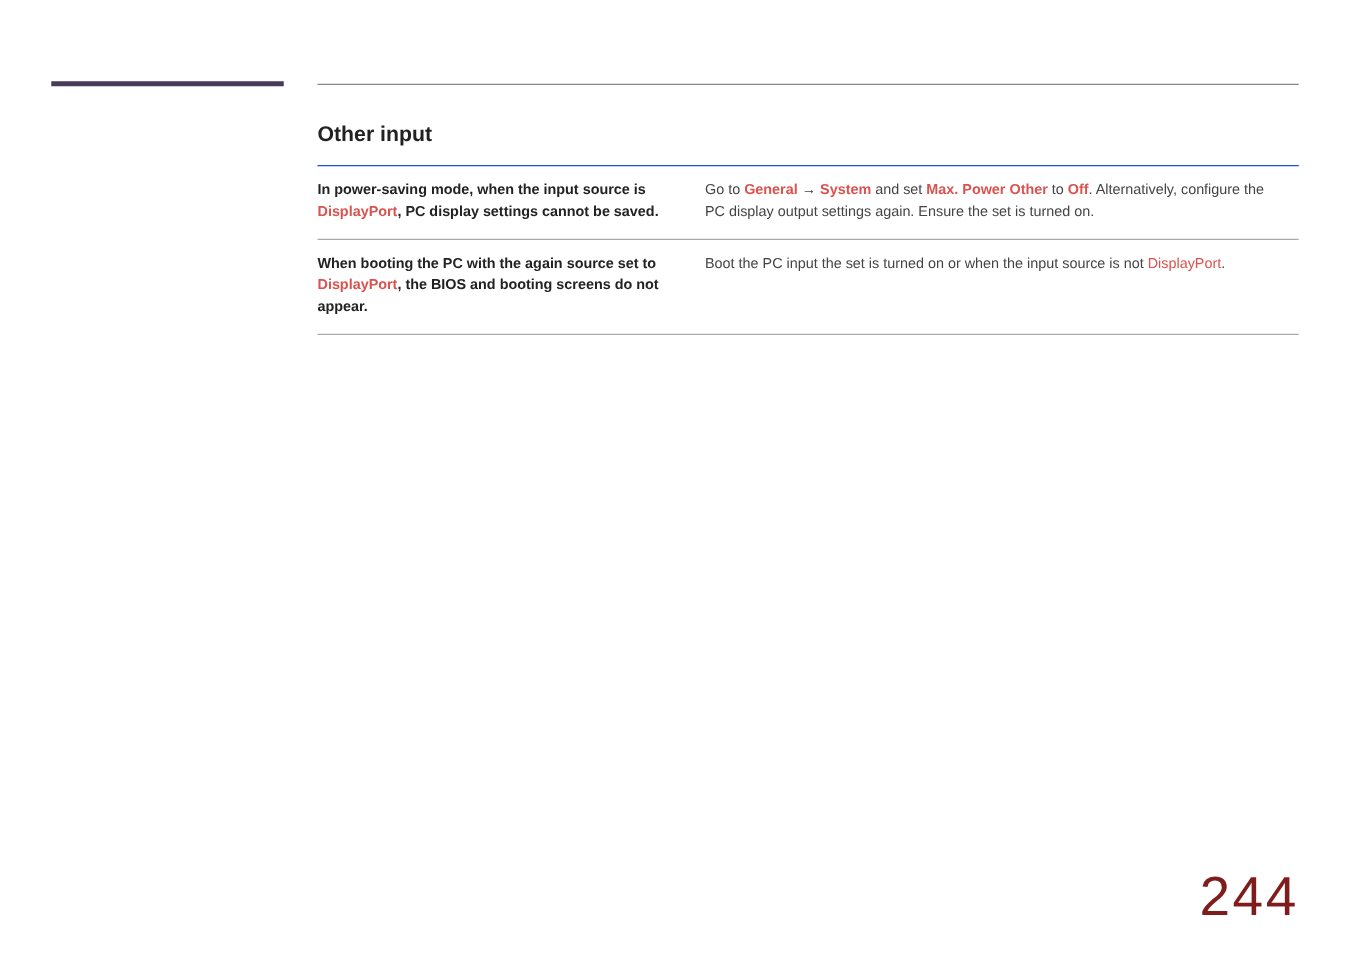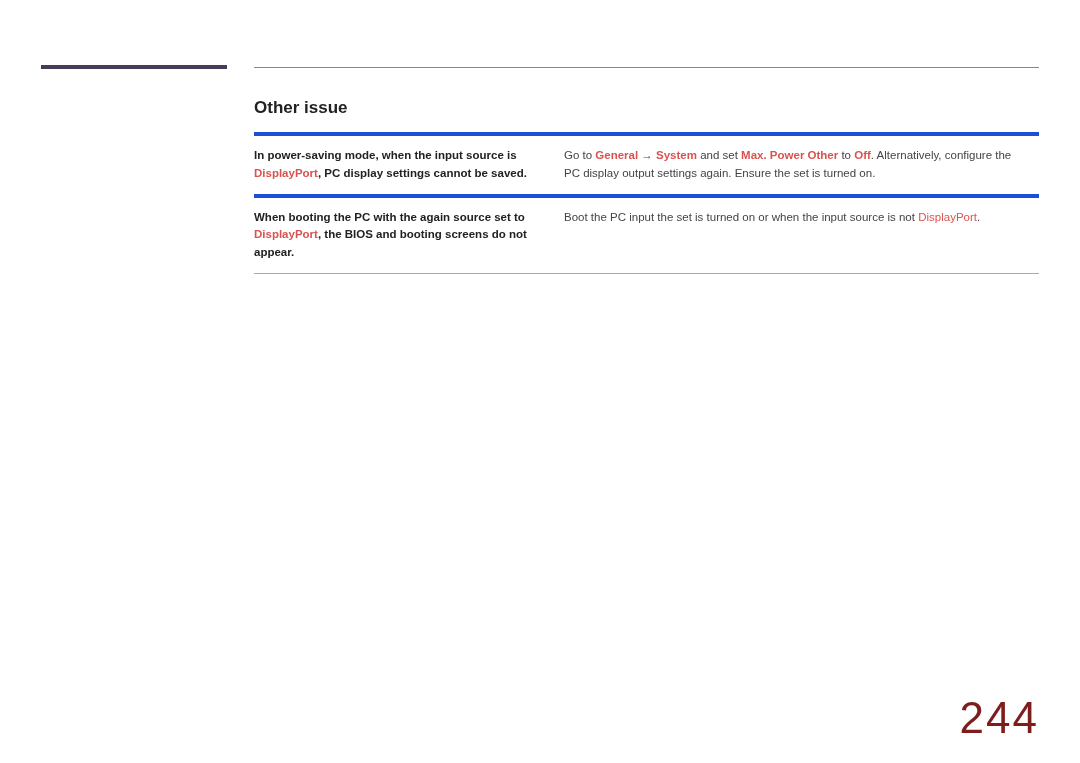--- a/index.html
+++ b/index.html
@@ -40,21 +40,21 @@
     font-weight: 700;
     color: #222;
     margin: 0 0 14px 0;
   }
   .tbl {
     width: 100%;
     border-collapse: collapse;
     table-layout: fixed;
   }
   .tbl td {
-    border-top: 4px solid #1d4ed8;
+    border-top: 1px solid #1d4ed8;
     border-bottom: 1px solid #aaa;
     padding: 11px 10px 11px 0;
     vertical-align: top;
     font-size: 11.5px;
     line-height: 1.55;
     color: #444;
   }
   .tbl td.left {
     width: 300px;
     font-weight: 700;
@@ -72,21 +72,21 @@
     letter-spacing: 2px;
   }
 </style>
 </head>
 <body>
 
 <div class="accent-bar"></div>
 <div class="top-rule"></div>
 
 <div class="content">
-  <div class="section-title">Other issue</div>
+  <div class="section-title">Other input</div>
 
   <table class="tbl">
     <tbody>
         <tr>
       <td class="left">
         <span>In power-saving mode, when the input source is </span><span class="hl">DisplayPort</span><span>, PC display settings cannot be saved.</span>
       </td>
       <td>
         <span>Go to </span><span class="hl">General</span><span> → </span><span class="hl">System</span><span> and set </span><span class="hl">Max. Power Other</span><span> to </span><span class="hl">Off</span><span>. Alternatively, configure the PC display output settings again. Ensure the set is turned on.</span>
       </td>

